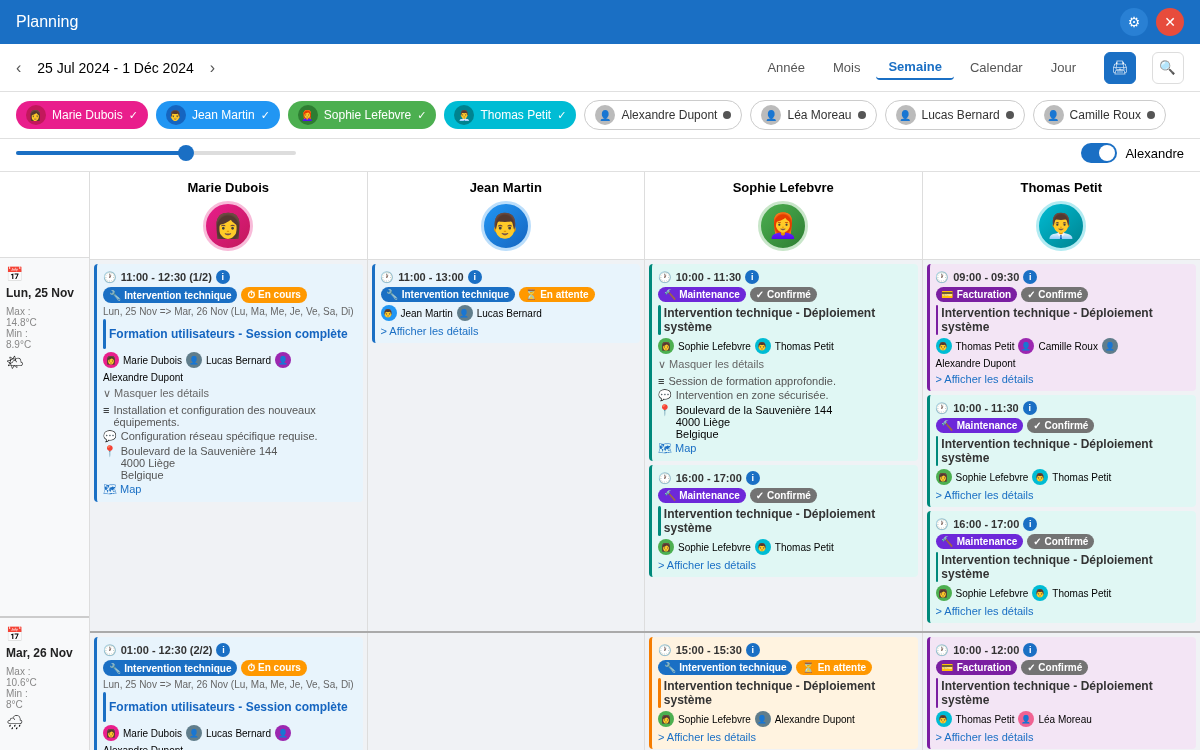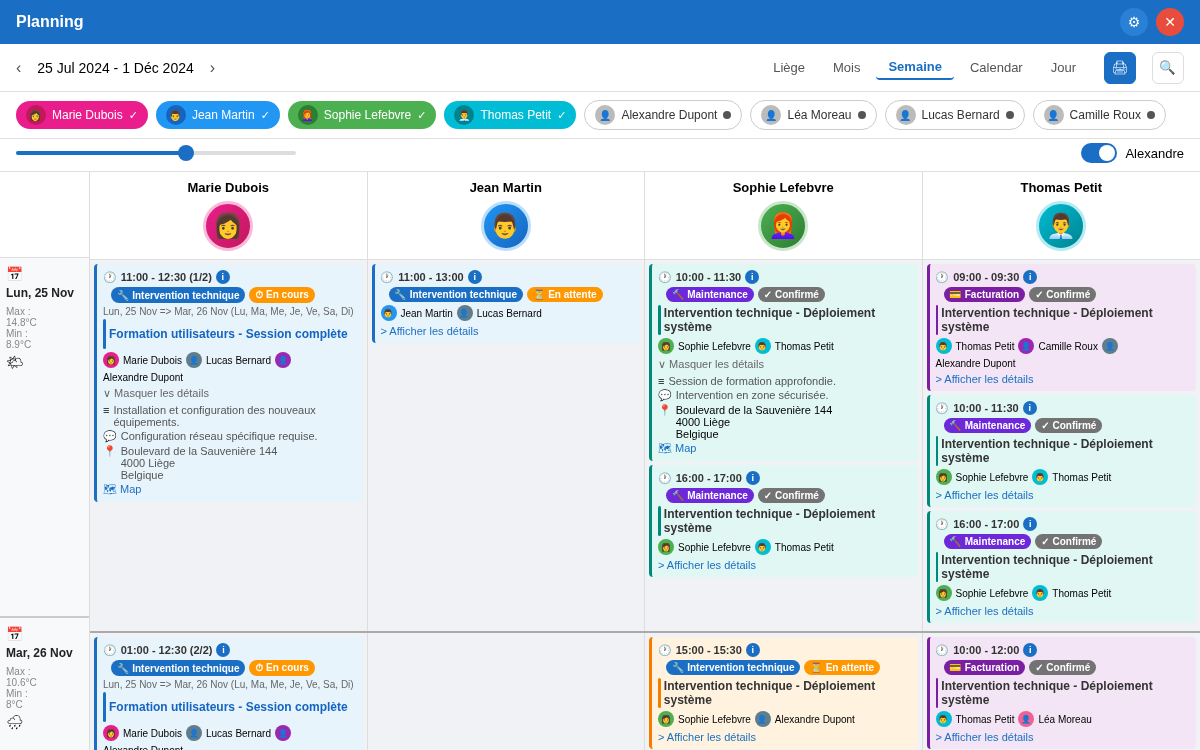--- a/index.html
+++ b/index.html
@@ -8,21 +8,21 @@
     
     .app-header {
       background: #1a6fc4;
       color: white;
       height: 44px;
       display: flex;
       align-items: center;
       padding: 0 16px;
       justify-content: space-between;
     }
-    .app-title { font-size: 16px; font-weight: 700; }
+    .app-title { font-size: 16px; font-weight: 400; }
     .header-controls { display: flex; gap: 8px; }
     .header-btn {
       width: 28px; height: 28px; border-radius: 50%; border: none; cursor: pointer;
       display: flex; align-items: center; justify-content: center; font-size: 14px;
     }
     .gear-btn { background: #2980d4; color: white; }
     .close-btn { background: #e74c3c; color: white; }
 
     
     .nav-bar {
@@ -105,21 +105,21 @@
     .event-card {
       background: #e8f4fc;
       border-left: 3px solid #1a6fc4;
       border-radius: 4px;
       padding: 6px;
       margin-bottom: 4px;
       font-size: 11px;
     }
     .event-card.teal { background: #e0f7f4; border-left-color: #00897b; }
     .event-time { font-weight: 600; font-size: 11px; color: #333; display: flex; align-items: center; gap: 4px; }
-    .event-badge-row { display: flex; gap: 4px; flex-wrap: wrap; margin: 3px 8px; }
+    .event-badge-row { display: flex; gap: 4px; flex-wrap: wrap; margin: 3px 0; }
     .badge {
       padding: 2px 6px; border-radius: 10px; font-size: 10px; font-weight: 600;
       display: flex; align-items: center; gap: 3px;
     }
     .badge.blue { background: #1a6fc4; color: white; }
     .badge.orange-b { background: #ff9800; color: white; }
     .badge.green { background: #737373; color: white; }
     .badge.teal-b { background: #6d28d9; color: white; }
     .badge.purple { background: #7b1fa2; color: white; }
     .event-people { display: flex; align-items: center; gap: 4px; margin: 3px 0; flex-wrap: wrap; }
@@ -144,21 +144,21 @@
     <button class="header-btn close-btn">✕</button>
   </div>
 </div>
 
 <div class="nav-bar">
   <button class="nav-arrow">‹</button>
   <span class="nav-date">25 Jul 2024 - 1 Déc 2024</span>
   <button class="nav-arrow">›</button>
   <div class="nav-spacer"></div>
   <div class="nav-views">
-    <button class="nav-view-btn">Liège</button>
+    <button class="nav-view-btn">Année</button>
     <button class="nav-view-btn">Mois</button>
     <button class="nav-view-btn active">Semaine</button>
     <button class="nav-view-btn">Calendar</button>
     <button class="nav-view-btn">Jour</button>
   </div>
   <button class="nav-action-btn blue-bg">🖨</button>
   <button class="nav-action-btn">🔍</button>
 </div>
 
 <div class="filter-bar">

